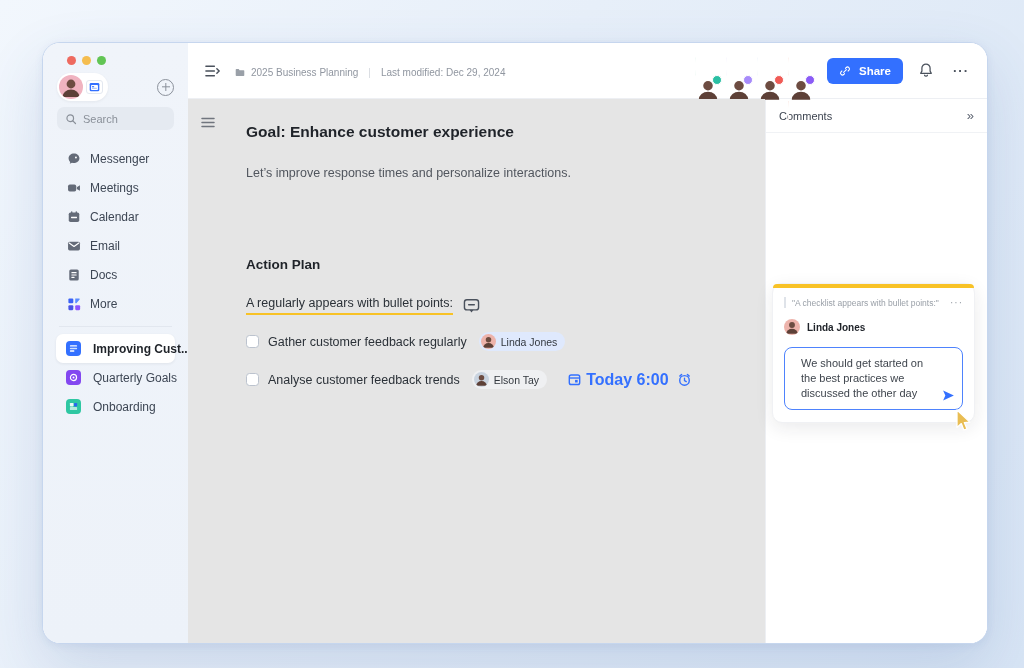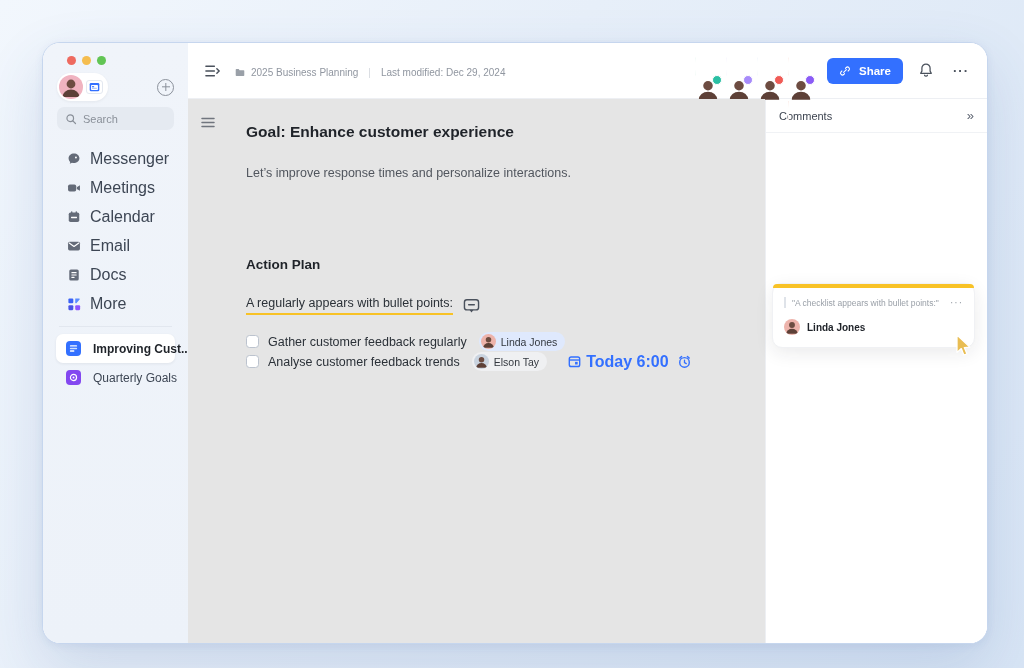--- a/index.html
+++ b/index.html
@@ -26,21 +26,21 @@
   .avatar svg{ width:100%; height:100%; display:block; }
   .av-24{width:24px;height:24px}
   .badge-cal { width:17px; height:14px; background:#fff; border:1px solid #e3e8f0; border-radius:3px; display:flex; align-items:center; justify-content:center; }
   .plus-btn { margin-left:auto; width:17px; height:17px; border:1.4px solid #8b919b; border-radius:50%; position:relative; }
   .plus-btn::before,.plus-btn::after{content:"";position:absolute;background:#8b919b;left:50%;top:50%;transform:translate(-50%,-50%);}
   .plus-btn::before{width:8px;height:1.4px}.plus-btn::after{width:1.4px;height:8px}
   .search-box { margin:5px 14px 0; height:23px; background:#e5eaf1; border-radius:7px; display:flex; align-items:center; gap:6px; padding:0 8px; }
   .search-box .ph { font-size:11px; color:#8a9099; }
   .nav { margin-top:14px; }
   .nav-item { height:29px; display:flex; align-items:center; gap:9px; padding-left:24px; cursor:pointer; }
-  .nav-item .lbl { font-size:16px; color:#3d4654; }
+  .nav-item .lbl { font-size:12px; color:#3d4654; }
   .side-divider { height:1px; background:#e2e7ef; margin:8px 16px 7px; }
   .doc-item { height:29px; display:flex; align-items:center; gap:12px; margin:0 13px; padding-left:10px; border-radius:7px; cursor:pointer; }
   .doc-item .lbl { font-size:12px; color:#3d4654; white-space:nowrap; }
   .doc-item.active { background:#fff; box-shadow:0 1px 3px rgba(31,35,41,.07); }
   .doc-item.active .lbl { font-weight:bold; color:#1f2329; }
   .doc-ic { width:15px; height:15px; border-radius:4px; flex:0 0 auto; display:flex; align-items:center; justify-content:center; }
   .doc-ic svg{display:block}
   
   .main { flex:1; display:flex; flex-direction:column; background:#fff; min-width:0; }
   .doc-header { height:56px; flex:0 0 56px; display:flex; align-items:center; padding:0 14px 0 12px; border-bottom:1px solid #edeff3; }
@@ -59,21 +59,21 @@
   .content-row { flex:1; display:flex; min-height:0; }
   
   .doc-area { flex:1; position:relative; background:#e5e5e5; }
   .toc-btn { position:absolute; left:11px; top:15px; background:none; border:none; cursor:pointer; padding:2px; }
   .doc-body { padding:24px 30px 0 58px; }
   .h1 { font-size:15.5px; font-weight:bold; color:#1f2329; }
   .intro { margin-top:25px; font-size:12.5px; color:#51565e; }
   .h2 { margin-top:77px; font-size:13.5px; font-weight:bold; color:#1f2329; }
   .commented-row { margin-top:24px; display:flex; align-items:center; gap:10px; }
   .commented-text { font-size:12.5px; color:#2b3138; border-bottom:2.5px solid #f8c226; padding-bottom:3px; cursor:pointer; }
-  .checklist { margin-top:17px; display:flex; flex-direction:column; gap:1px; }
+  .checklist { margin-top:17px; display:flex; flex-direction:column; gap:19px; }
   .check-row { display:flex; align-items:center; gap:9px; }
   .checkbox { width:13px; height:13px; border:1.5px solid #bcc3ce; border-radius:3.5px; background:#fff; cursor:pointer; flex:0 0 auto; }
   .check-text { font-size:12.5px; color:#2b3138; }
   .mention-pill { display:flex; align-items:center; gap:5px; height:19px; border-radius:10px; padding:0 8px 0 2px; cursor:pointer; margin-left:3px; }
   .pill-blue { background:#dfe9fd; } .pill-gray { background:#eff0f2; }
   .mention-pill .avatar { width:15px; height:15px; }
   .mention-pill .nm { font-size:10.5px; color:#33383f; }
   .due-chip { display:flex; align-items:center; gap:5px; margin-left:12px; cursor:pointer; }
   .due-chip .due-txt { font-size:16px; color:#3370ff; font-weight:bold; }
   .alarm-ic { margin-left:3px; }
@@ -223,20 +223,30 @@
       <span class="lbl">Improving Cust...</span>
     </div>
     <div class="doc-item">
       <span class="doc-ic" style="background: rgb(131, 71, 240);">
         <svg width="9" height="9" viewBox="0 0 10 10">
             <circle cx="5" cy="5" r="3.4" fill="none" stroke="#fff" stroke-width="1.3"></circle>
             <circle cx="5" cy="5" r="1.1" fill="#fff"></circle>
           </svg>
       </span>
       <span class="lbl">Quarterly Goals</span>
+    </div>
+    <div class="doc-item">
+      <span class="doc-ic" style="background: rgb(46, 199, 162);">
+        <svg width="9" height="9" viewBox="0 0 10 10">
+            <rect x="1" y="1" width="4" height="4" rx="0.8" fill="#fff" opacity="0.9"></rect>
+            <rect x="5.6" y="1" width="3.4" height="4" rx="0.8" fill="#2a66f0"></rect>
+            <rect x="1" y="5.6" width="8" height="3.4" rx="0.8" fill="#ffffff" opacity="0.65"></rect>
+          </svg>
+      </span>
+      <span class="lbl">Onboarding</span>
     </div>
   </aside>
 
   <div class="main">
 
     <header class="doc-header">
       <button class="icon-btn" style="margin-left:0">
         <svg width="17" height="14" viewBox="0 0 18 14">
             <g stroke="#4a515c" stroke-width="1.5" stroke-linecap="round" fill="none">
               <line x1="2" y1="2" x2="11" y2="2"></line>
@@ -398,20 +408,28 @@
               <button class="quote-more">···</button>
             </div>
             <div class="author-row">
               <span class="avatar" style="--av-bg: #edb3ab;">
                   <svg viewBox="0 0 24 24">
                     <use href="#person"></use>
                   </svg>
                 </span>
               <span class="author-nm">Linda Jones</span>
             </div>
+            <div class="cmt-input">
+              <span class="txt">We should get started on the best practices we discussed the other day</span>
+              <button class="send-btn">
+                <svg width="13" height="13" viewBox="0 0 14 14">
+                    <path d="M1.2 1.6 L12.8 7 L1.2 12.4 L3.6 7z" fill="#3370ff"></path>
+                  </svg>
+              </button>
+            </div>
           </div>
           <span class="cursor">
             <svg width="20" height="26" viewBox="0 0 20 26">
                 <path d="M5 2 L5 19.5 L9.3 15.6 L11.9 22.2 L15 20.9 L12.3 14.6 L17.8 14.1 Z" fill="#e9bd53" stroke="#fff" stroke-width="1.3" stroke-linejoin="round"></path>
               </svg>
           </span>
         </div>
       </aside>
 
     </div>

